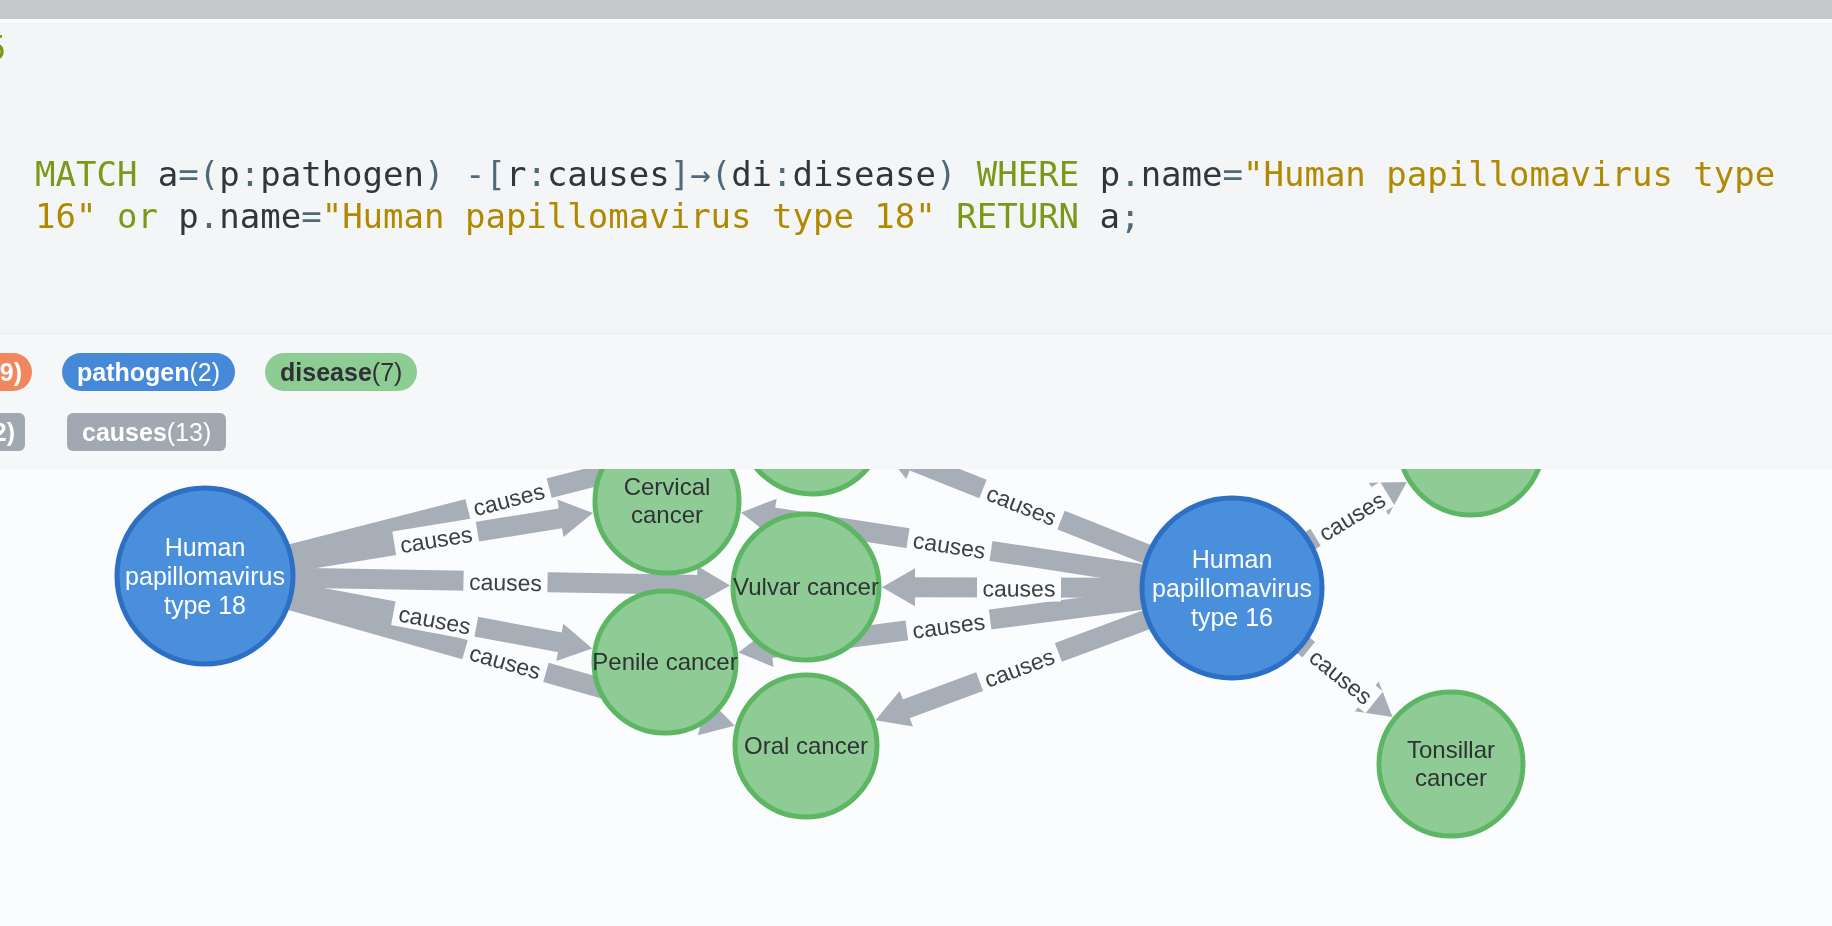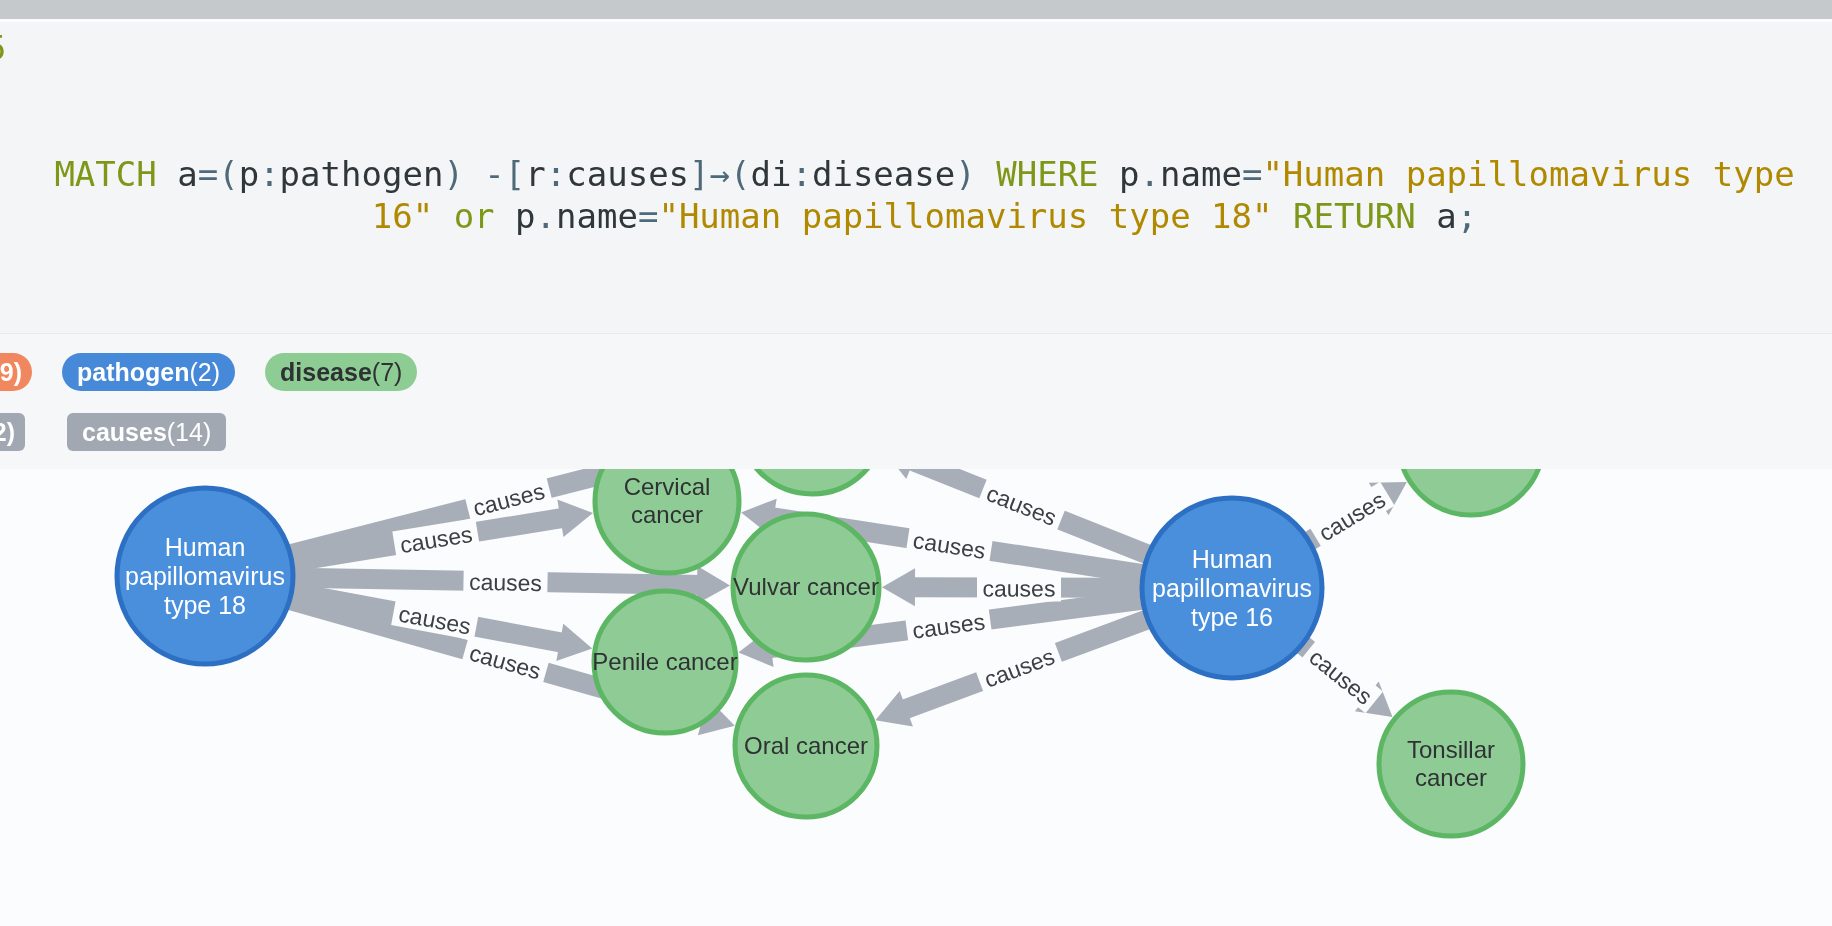--- a/index.html
+++ b/index.html
@@ -5,23 +5,23 @@
   * { margin:0; padding:0; box-sizing:border-box; }
   html,body { width:1832px; height:926px; overflow:hidden; }
   body { position:relative; background:#fbfcfd; font-family:"Liberation Sans", sans-serif; }
 
   .window-bar{ position:absolute; top:0; left:0; width:1832px; height:22px;
     background:#c5c9cc; border-bottom:3px solid #fbfcfd; z-index:5; }
 
   .header{ position:absolute; top:22px; left:0; width:1832px; z-index:4; }
 
   .query-block{ background:#f3f5f6; border-bottom:1px solid #e8eaec;
-    padding:5px 0 12px 17px; position:relative; overflow:hidden;
+    padding:5px 0 12px 35px; position:relative; overflow:hidden;
     font-family:"DejaVu Sans Mono", monospace; font-size:34px; line-height:42px;
-    white-space:pre;text-align:center; }
+    white-space:pre; }
   .qline{ position:relative; }
   .gutter-sliver{ position:absolute; left:-14px; top:5px;
     font-family:"DejaVu Sans Mono", monospace; font-size:34px; line-height:42px; }
 
   .pills-area{ background:#f6f7f8; padding:19px 0 18px 0; height:135px; }
   .pill-row{ display:flex; align-items:center; height:38px; }
   .pill-row.row2{ margin-top:22px; }
   .pill{ height:38px; display:flex; align-items:center; padding:0 15px;
     font-size:25px; color:#fff; flex:0 0 auto; }
   .pill .lbl{ font-weight:bold; }
@@ -178,17 +178,17 @@
           <span class="lbl">disease</span>
           <span>(7)</span>
         </div>
       </div>
     <div class="pill-row row2" id="rel-pills">
         <div class="pill rect cut2" style="background: rgb(162, 168, 178); color: rgb(255, 255, 255);">
           <span class="lbl">2)</span>
         </div>
         <div class="pill rect" style="background: rgb(162, 168, 178); color: rgb(255, 255, 255);">
           <span class="lbl">causes</span>
-          <span>(14)</span>
+          <span>(13)</span>
         </div>
       </div>
   </div>
 </div>
 
 </body></html>

